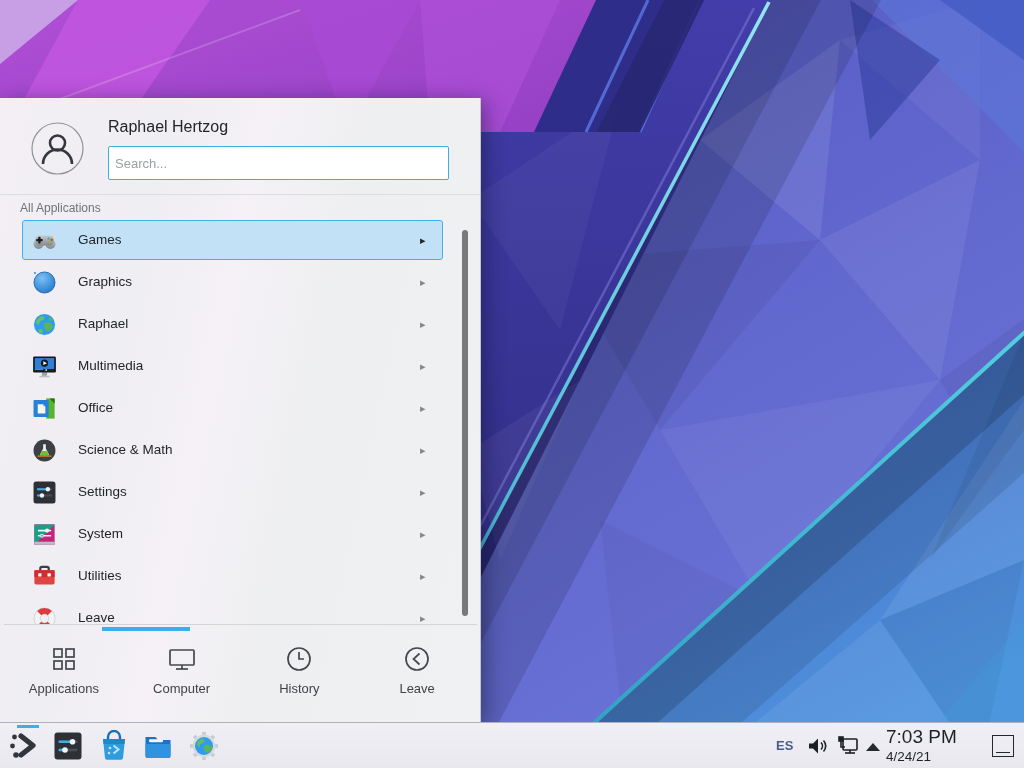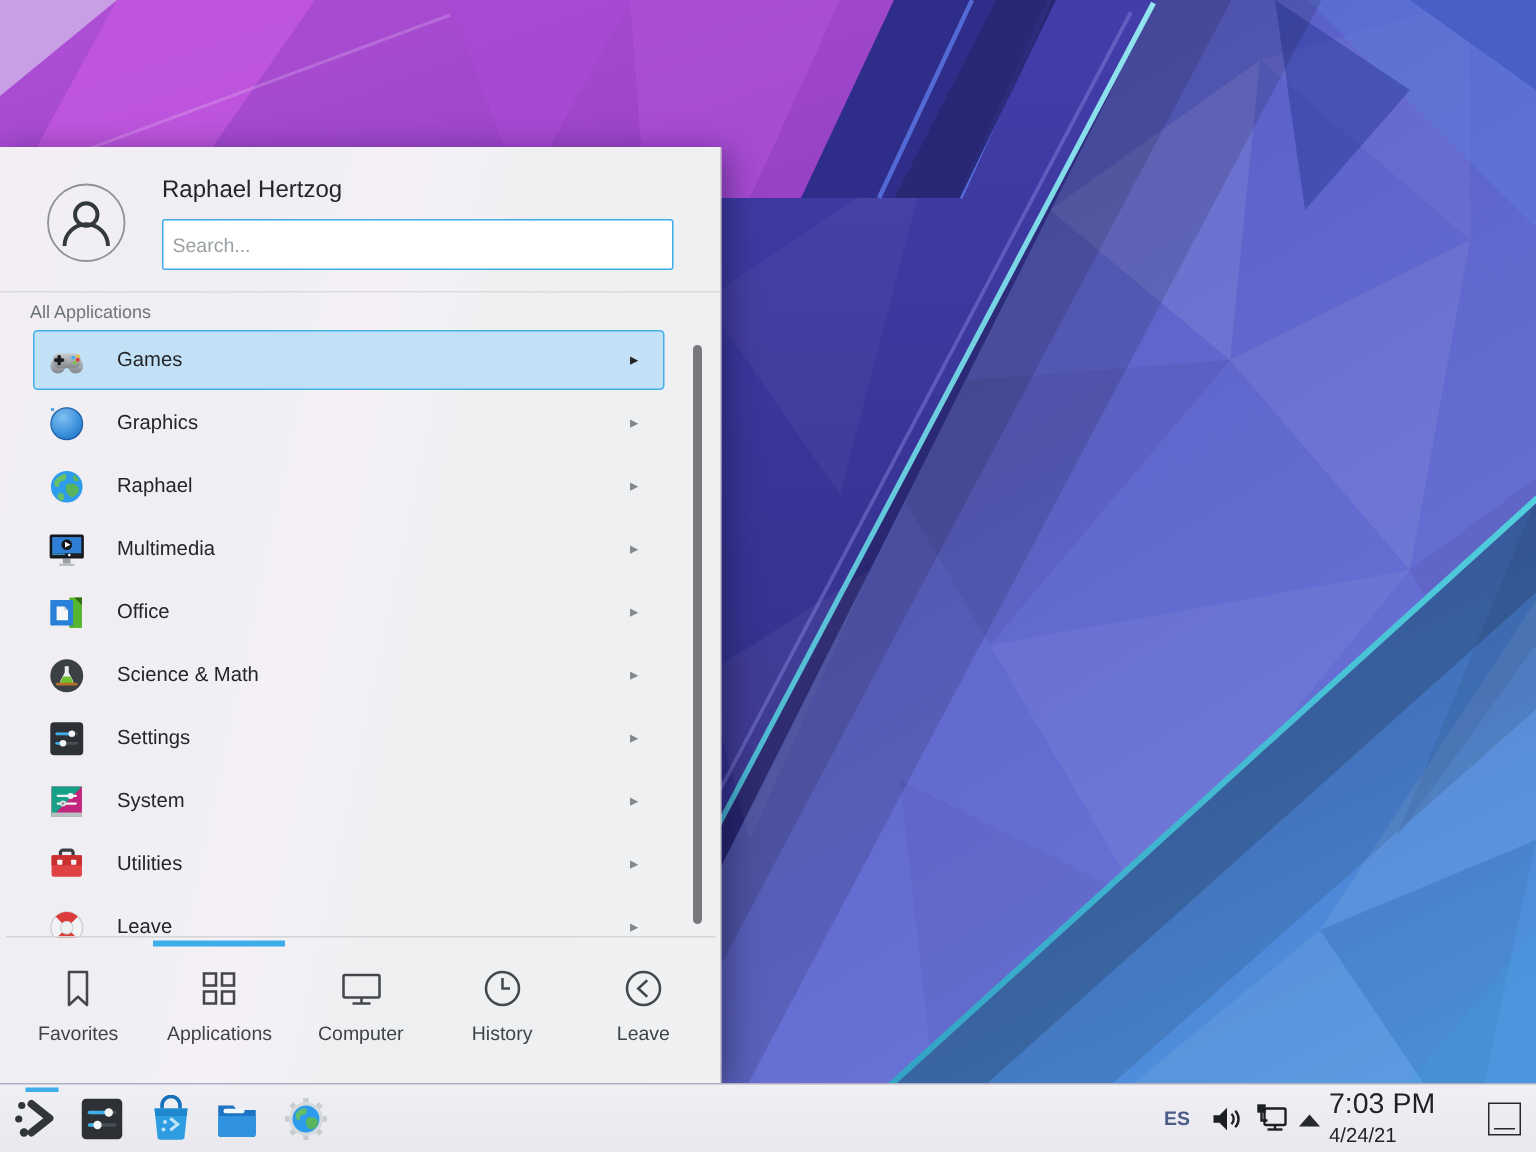--- a/index.html
+++ b/index.html
@@ -333,28 +333,20 @@
     </div>
 
     <div class="scrollbar"></div>
 
     <div class="fsep"></div>
     <div class="tabline"></div>
 
     <div class="tabs">
       <div class="tab">
         <span class="ticon">
-          <svg viewBox="0 0 32 32">
-              <path d="M10,5 h12 v22 l-6,-5.5 l-6,5.5 z" fill="none" stroke="#44484c" stroke-width="1.7" stroke-linejoin="round"></path>
-            </svg>
-        </span>
-        <span class="tlabel">Favorites</span>
-      </div>
-      <div class="tab">
-        <span class="ticon">
           <svg viewBox="0 0 32 32" fill="none" stroke="#44484c" stroke-width="1.7">
             <rect x="6" y="6" width="8" height="8"></rect>
               <rect x="18" y="6" width="8" height="8"></rect>
             <rect x="6" y="18" width="8" height="8"></rect>
               <rect x="18" y="18" width="8" height="8"></rect>
           </svg>
         </span>
         <span class="tlabel">Applications</span>
       </div>
       <div class="tab">

